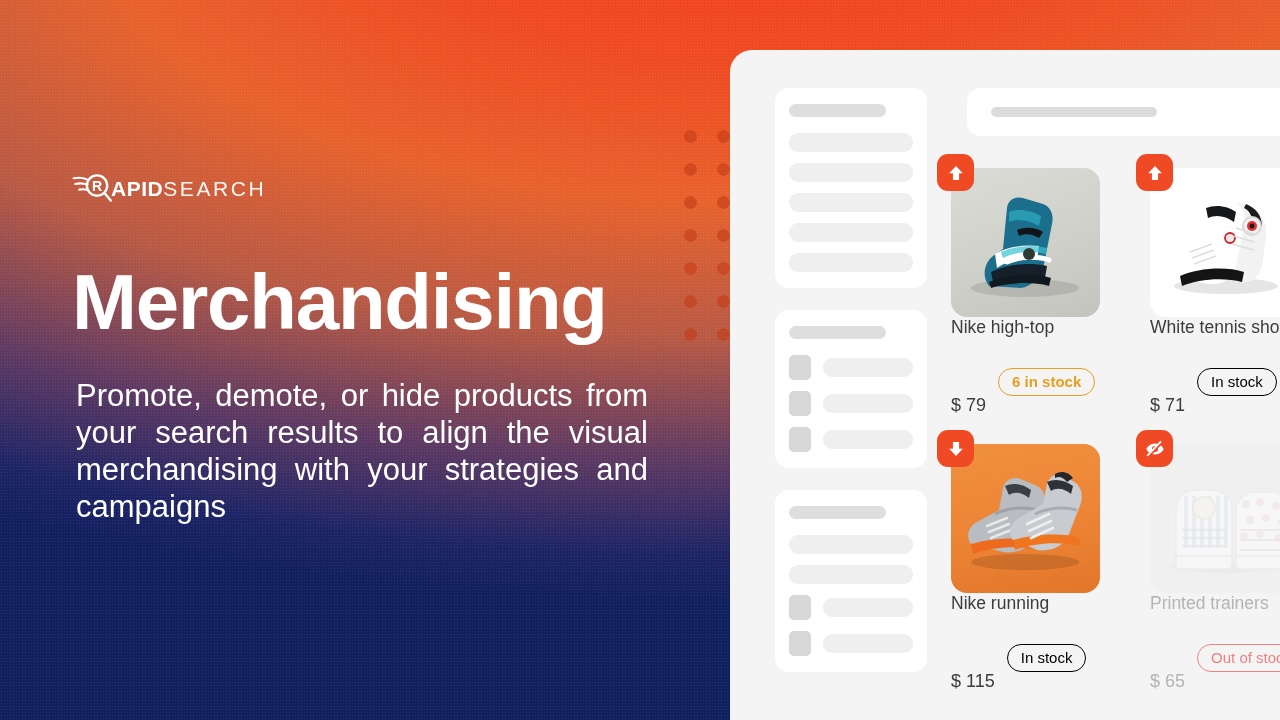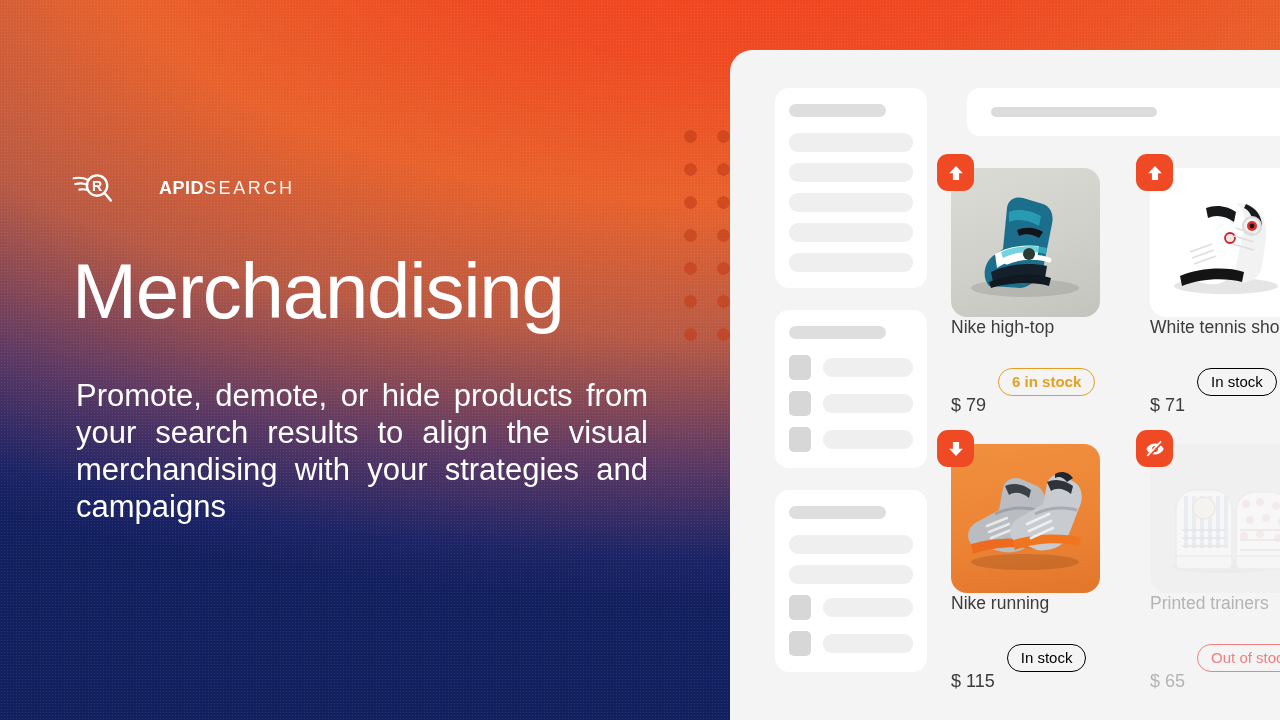--- a/index.html
+++ b/index.html
@@ -48,35 +48,34 @@
   }
 
   #logo {
     position: absolute; top: 168px; left: 0;
     display: flex; align-items: center; gap: 7px;
     height: 40px;
   }
   #logo-mark { width: 42px; height: 34px; display: block; }
   .logo-text {
     color: #fff;
-    font-size: 18px;
+    font-size: 21px;
     line-height: 1;
     white-space: pre;
     position: relative;
     left: -10px;
-    margin-left: 48px;
   }
   .logo-rapid { font-weight: 700; letter-spacing: .5px; }
   .logo-search { font-weight: 300; letter-spacing: 2.6px; opacity: .94; }
 
   #headline {
-    position: absolute; top: 251px; left: 0;
+    position: absolute; top: 262px; left: 0;
     color: #fff;
     font-size: 78px;
-    font-weight: 400;
+    font-weight: 700;
     letter-spacing: -1.2px;
     line-height: 1.05;
     white-space: nowrap;
   }
 
   #subtitle {
     position: absolute; top: 378px; left: 4px;
     width: 572px;
     color: #fff;
     font-size: 31px;

